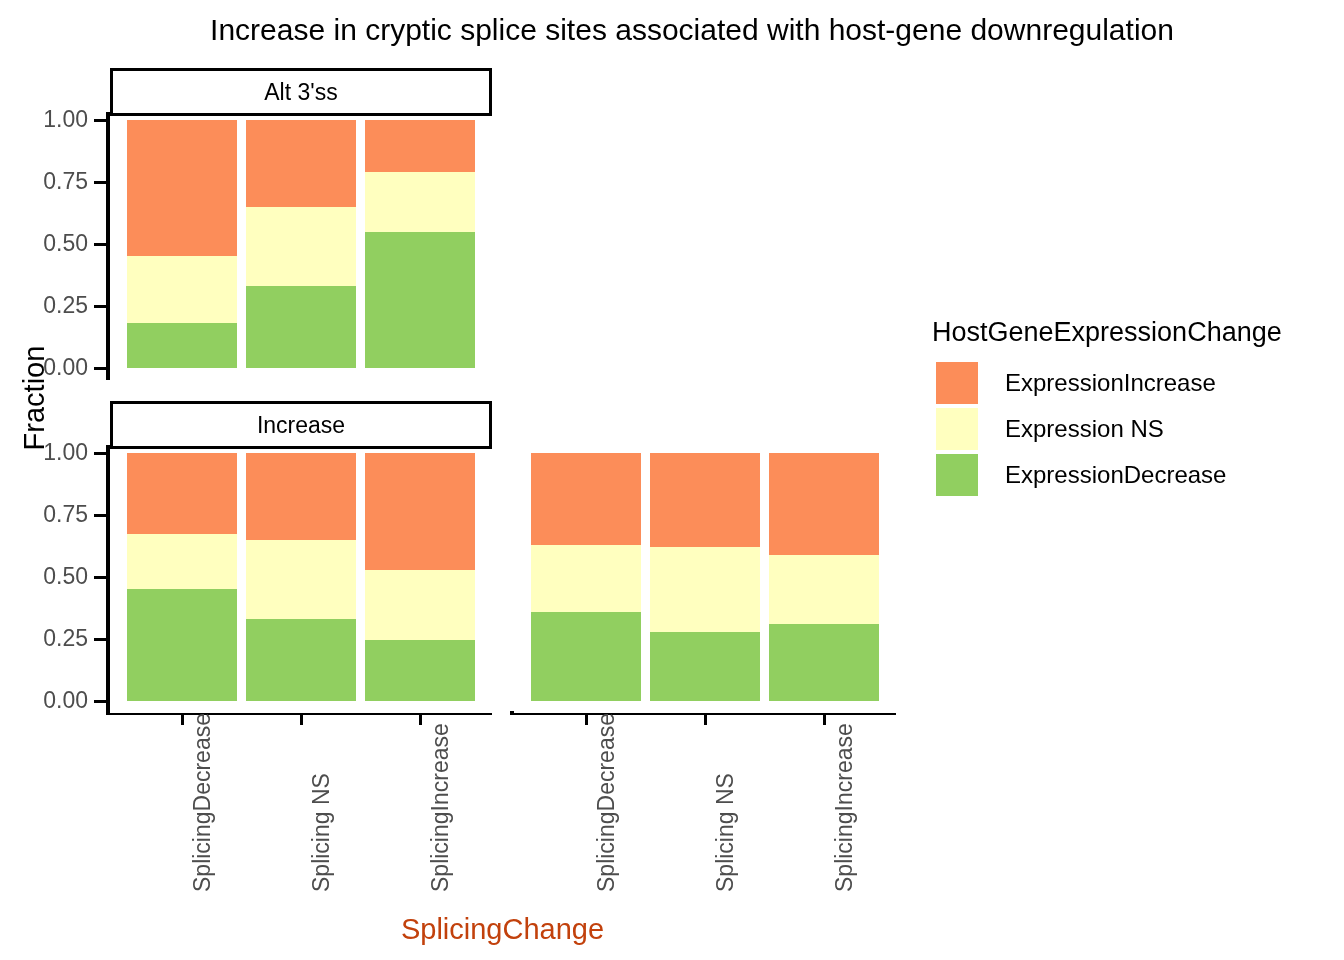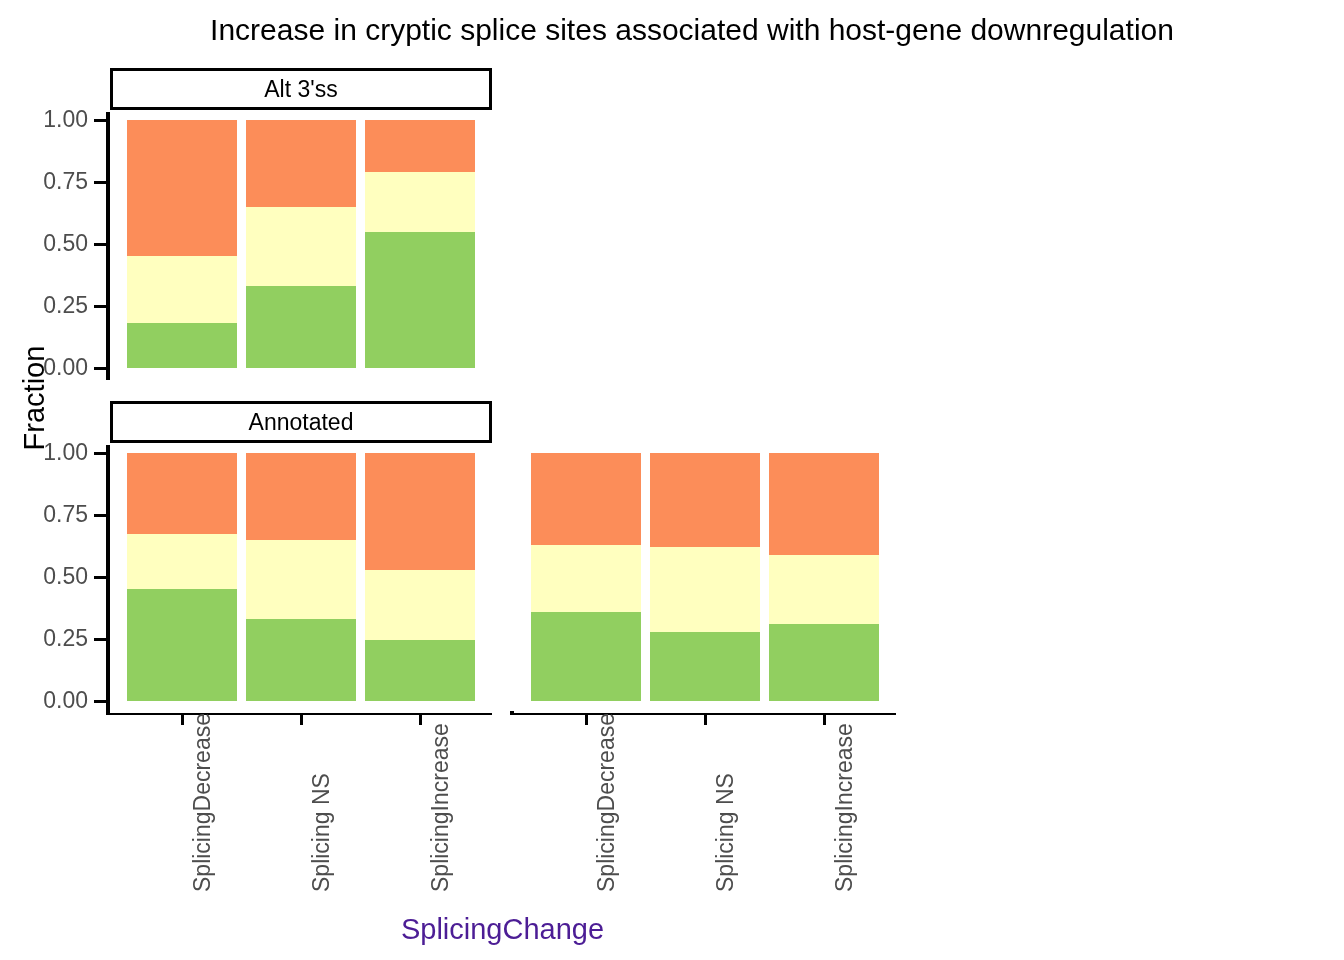--- a/index.html
+++ b/index.html
@@ -52,21 +52,21 @@
 
   
   .xlab {
     position: absolute;
     left: 110px;
     top: 912px;
     width: 785px;
     text-align: center;
     font-size: 29px;
     line-height: 34px;
-    color: #4c1d95;
+    color: #c2410c;
     white-space: nowrap;
   }
 
   
   .panels {
     position: absolute;
     left: 110px;
     top: 68px;
     width: 786px;
     height: 645px;
@@ -87,21 +87,21 @@
     height: 312px;
   }
   .panel-row.r0 { top: 0px; }
   .panel-row.r1 { top: 333px; }
 
   .strip {
     position: absolute;
     left: 0;
     top: 0;
     width: 382px;
-    height: 42px;
+    height: 48px;
     box-sizing: border-box;
     border: 3px solid #000000;
     background: #ffffff;
     display: flex;
     align-items: center;
     justify-content: center;
   }
   .strip-label {
     font-size: 23px;
     line-height: 25px;
@@ -302,21 +302,21 @@
               <div class="bar b2">
                 <div class="seg" style="background: rgb(145, 207, 96); bottom: 0px; height: 136.4px;"></div>
                 <div class="seg" style="background: rgb(255, 255, 191); bottom: 136.4px; height: 59.52px;"></div>
                 <div class="seg" style="background: rgb(252, 141, 89); bottom: 195.92px; height: 52.08px;"></div>
               </div>
             </div>
           </div>
         </div>
         <div class="panel-row r1">
           <div class="strip">
-            <div class="strip-label">Annotated</div>
+            <div class="strip-label">Increase</div>
           </div>
           <div class="panel">
             <div class="bars">
               <div class="bar b0">
                 <div class="seg" style="background: rgb(145, 207, 96); bottom: 0px; height: 111.6px;"></div>
                 <div class="seg" style="background: rgb(255, 255, 191); bottom: 111.6px; height: 55.8px;"></div>
                 <div class="seg" style="background: rgb(252, 141, 89); bottom: 167.4px; height: 80.6px;"></div>
               </div>
               <div class="bar b1">
                 <div class="seg" style="background: rgb(145, 207, 96); bottom: 0px; height: 81.84px;"></div>
@@ -350,14 +350,31 @@
                 <div class="seg" style="background: rgb(145, 207, 96); bottom: 0px; height: 76.88px;"></div>
                 <div class="seg" style="background: rgb(255, 255, 191); bottom: 76.88px; height: 69.44px;"></div>
                 <div class="seg" style="background: rgb(252, 141, 89); bottom: 146.32px; height: 101.68px;"></div>
               </div>
             </div>
           </div>
         </div>
       </div>
     </div>
 
+  <div class="legend">
+    <div class="legend-title">HostGeneExpressionChange</div>
+    <div class="legend-items" id="legend-items">
+        <div class="legend-item">
+          <div class="legend-key" style="background: rgb(252, 141, 89);"></div>
+          <div class="legend-text">ExpressionIncrease</div>
+        </div>
+        <div class="legend-item">
+          <div class="legend-key" style="background: rgb(255, 255, 191);"></div>
+          <div class="legend-text">Expression NS</div>
+        </div>
+        <div class="legend-item">
+          <div class="legend-key" style="background: rgb(145, 207, 96);"></div>
+          <div class="legend-text">ExpressionDecrease</div>
+        </div>
+      </div>
+  </div>
 
 </div>
 
 </body></html>

